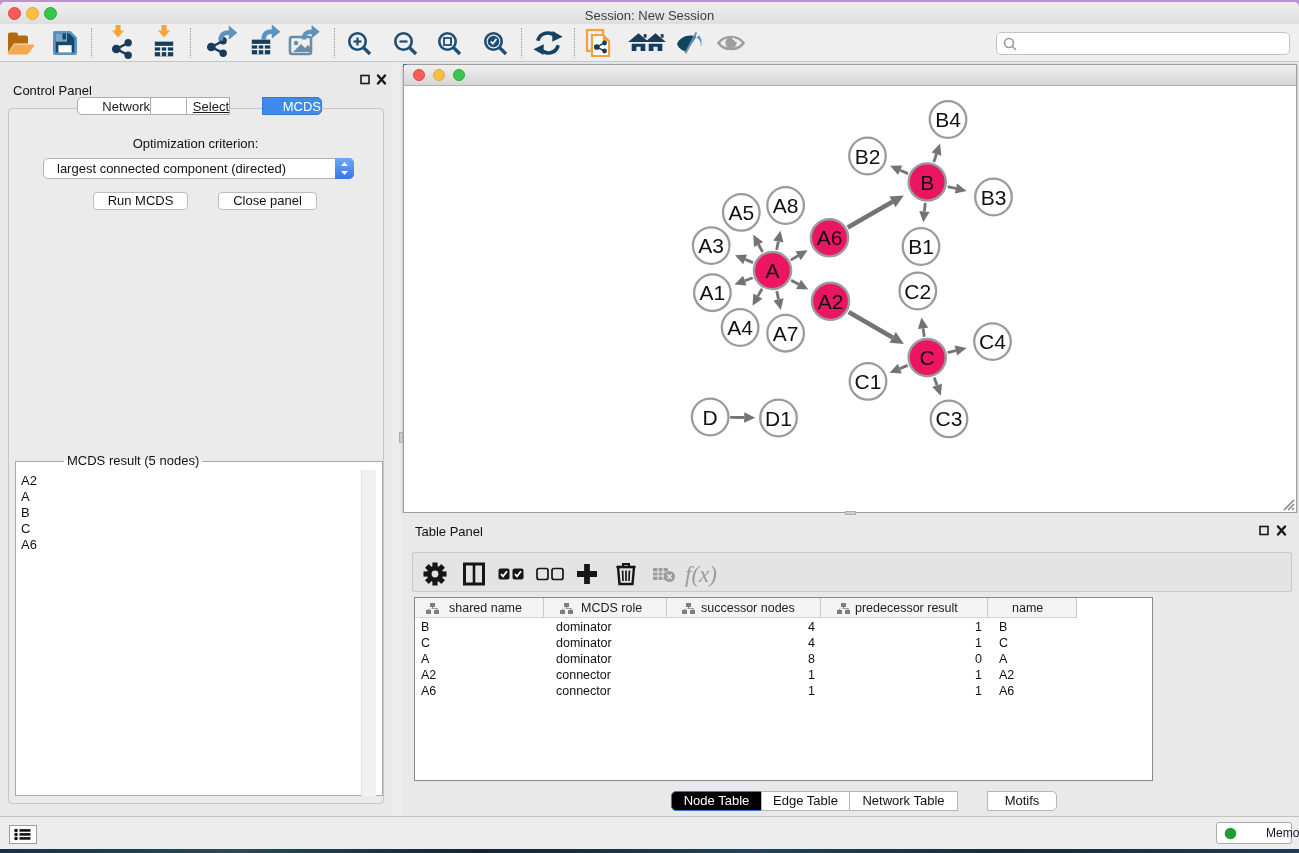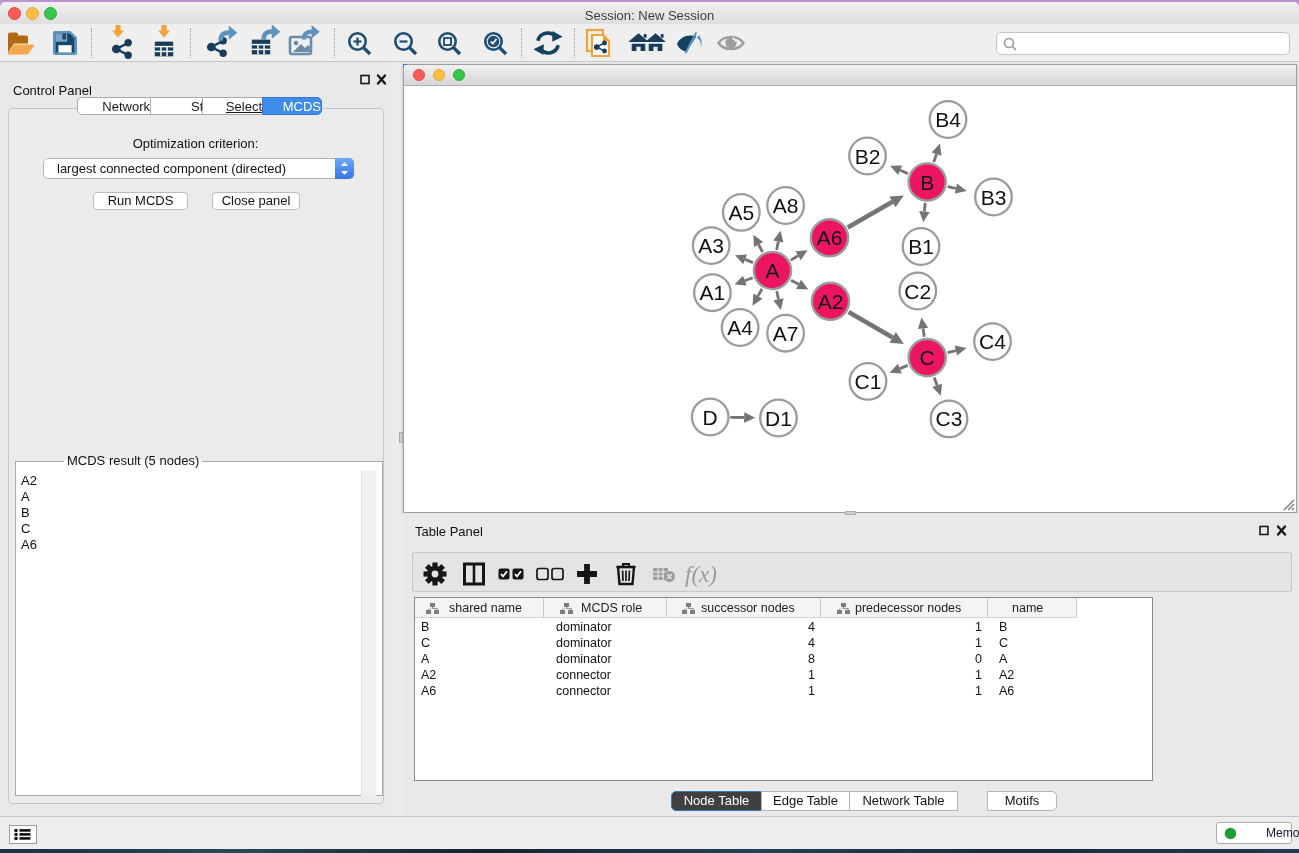--- a/index.html
+++ b/index.html
@@ -229,31 +229,31 @@
 
 <div class="abs" id="leftpanel">
   <div id="cp-title">Control Panel</div>
   <svg class="wicon" style="left:358px;top:11px;" width="32" height="14">
       <rect x="3" y="2.5" width="8" height="8" fill="none" stroke="#1a1a1a" stroke-width="1.6"></rect>
       <path d="M20,2.5 L27,10.5 M27,2.5 L20,10.5" stroke="#1a1a1a" stroke-width="2.4" stroke-linecap="round"></path>
     </svg>
   <div id="cp-inner"></div>
   <div class="tab" style="left:77px; width:74px; border-radius:5px 0 0 5px;">Network</div>
   <div class="tab" style="left:150px; width:53px;padding-left:40px;">Style</div>
-  <div class="tab" style="left:202px; width:61px;text-decoration:underline;">Select</div>
+  <div class="tab" style="left:186px; width:44px;text-decoration:underline;">Select</div>
   <div class="tab" style="left:262px; width:60px; background:#3E8BEA; color:#fff; border-color:#3578d4; border-radius:0 5px 5px 0;">MCDS</div>
   <div id="dropdown">largest connected component (directed)
     <div id="dd-step"><svg width="19" height="21">
           <path d="M9.5,4 L13,8 L6,8 Z" fill="#fff"></path>
           <path d="M9.5,17 L13,13 L6,13 Z" fill="#fff"></path>
         </svg></div>
   </div>
   <div id="optlabel">Optimization criterion:</div>
   <div class="btn" style="left:93px; width:95px;">Run MCDS</div>
-  <div class="btn" style="left:212px; width:88px;">Close panel</div>
+  <div class="btn" style="left:218px; width:99px;">Close panel</div>
   <div id="groupbox">
     <div id="gb-label">MCDS result (5 nodes)</div>
     <div id="gb-list">A2<br>A<br>B<br>C<br>A6</div>
     <div id="gb-scroll"></div>
   </div>
 </div>
 
 <div class="abs" id="netwin">
   <div style="position:absolute;left:-1px;top:-1px;width:4px;height:3px;background:#3b6fd4;"></div>
   <div id="nw-bar">
@@ -425,21 +425,21 @@
       </svg>
     </div>
   <div id="tp-table">
     <div class="th" style="left:0px; width:129px;"></div>
       <div class="trow" style="left:34px; top:2px; color:#222;">shared name</div>
       <div class="th" style="left:129px; width:123px;"></div>
       <div class="trow" style="left:166px; top:2px; color:#222;">MCDS role</div>
       <div class="th" style="left:252px; width:154px;"></div>
       <div class="trow" style="left:286px; top:2px; color:#222;">successor nodes</div>
       <div class="th" style="left:406px; width:167px;"></div>
-      <div class="trow" style="left:440px; top:2px; color:#222;">predecessor nodes</div>
+      <div class="trow" style="left:440px; top:2px; color:#222;">predecessor result</div>
       <div class="th" style="left:573px; width:89px;"></div>
       <div class="trow" style="left:597px; top:2px; color:#222;">name</div>
       <svg style="position:absolute;left:0;top:0;" width="600" height="20">
         <g transform="translate(11,5)" fill="#7d7d7d">
           <rect x="4" y="0" width="5" height="4"></rect>
           <rect x="0" y="7" width="5" height="4"></rect>
           <rect x="8" y="7" width="5" height="4"></rect>
           <path d="M6,4 L6,6 L2,6 L2,7 L3.2,7 L3.2,5.8 L10.5,5.8 L10.5,7 L11.5,7 L11.5,5 L7,5 L7,4 Z"></path>
         </g>
         <g transform="translate(145,5)" fill="#7d7d7d">
@@ -480,21 +480,21 @@
       <div class="trow" style="left:141px;top:69px;">connector</div>
       <div class="trow" style="left:300px;width:100px;top:69px;text-align:right;">1</div>
       <div class="trow" style="left:467px;width:100px;top:69px;text-align:right;">1</div>
       <div class="trow" style="left:584px;top:69px;">A2</div>
       <div class="trow" style="left:6px;top:85px;">A6</div>
       <div class="trow" style="left:141px;top:85px;">connector</div>
       <div class="trow" style="left:300px;width:100px;top:85px;text-align:right;">1</div>
       <div class="trow" style="left:467px;width:100px;top:85px;text-align:right;">1</div>
       <div class="trow" style="left:584px;top:85px;">A6</div>
   </div>
-  <div class="tabb" style="left:268px; width:91px; background:#404040; color:#fff; border-color:#3578d4; border-radius:5px 0 0 5px;">Node Table</div>
+  <div class="tabb" style="left:268px; width:91px; background:#000000; color:#fff; border-color:#3578d4; border-radius:5px 0 0 5px;">Node Table</div>
   <div class="tabb" style="left:358px; width:89px;">Edge Table</div>
   <div class="tabb" style="left:446px; width:109px;">Network Table</div>
   <div class="tabb" style="left:584px; width:70px; border-radius:0 5px 5px 0;">Motifs</div>
 </div>
 
 <div class="abs" id="statusbar">
   <div id="listbtn"><svg width="26" height="17">
         <g fill="#111">
           <circle cx="6" cy="4.5" r="1.8"></circle>
           <circle cx="6" cy="8.5" r="1.8"></circle>

